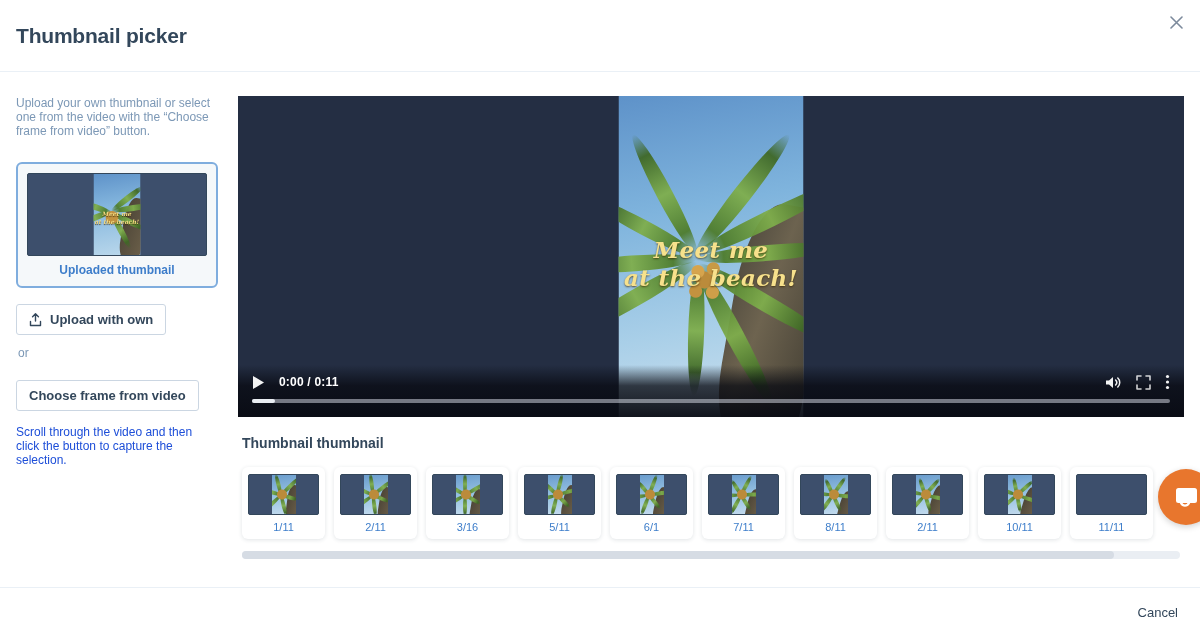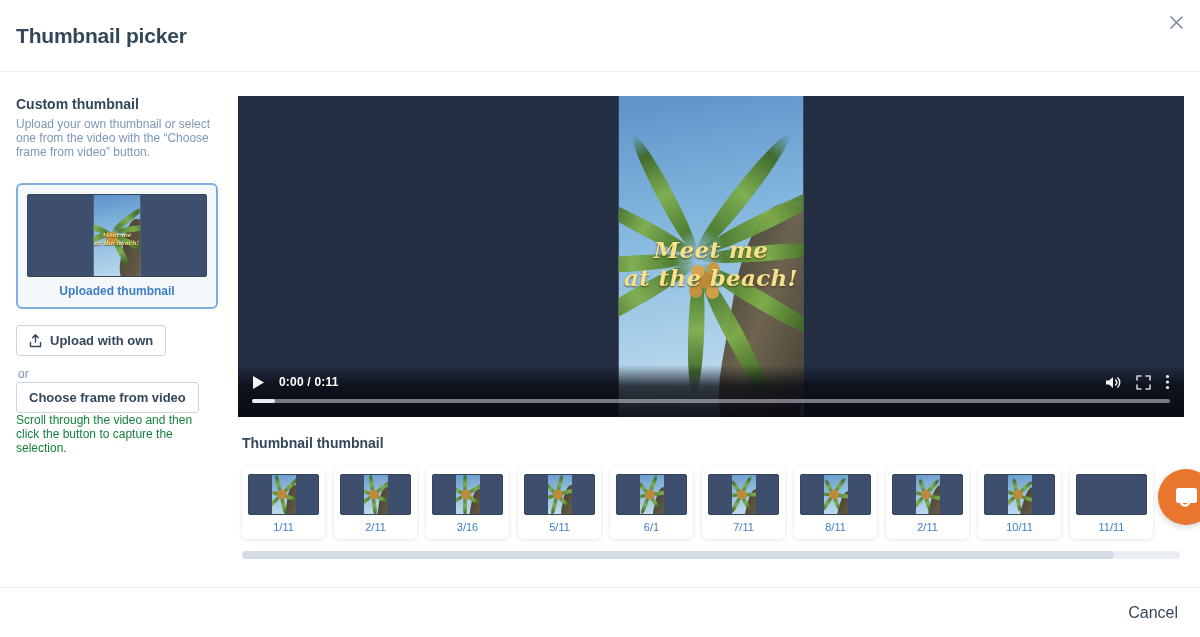--- a/index.html
+++ b/index.html
@@ -115,26 +115,27 @@
     padding: 7px 12px;
     font-size: 13px;
     font-weight: bold;
     color: #33475b;
     cursor: pointer;
     font-family: "Liberation Sans", sans-serif;
   }
   .or-text {
     font-size: 12px;
     color: #7c98b6;
-    margin: 11px 0 1px 2px;
+    margin: 11px 0 20px 2px;
   }
   .hint-text {
     font-size: 12px;
     line-height: 14px;
-    color: #15803d;
+    color: #1d4ed8;
+    margin-top: 14px;
   }
 
   
   .right-panel {
     flex: 1 1 auto;
     min-width: 0;
     display: flex;
     flex-direction: column;
   }
 
@@ -333,21 +334,21 @@
     display: flex;
     align-items: center;
     justify-content: flex-end;
     gap: 22px;
     padding: 0 16px;
     background: #fff;
   }
   .btn-text {
     background: none;
     border: none;
-    font-size: 16px;
+    font-size: 13px;
     color: #33475b;
     cursor: pointer;
     font-family: "Liberation Sans", sans-serif;
     padding: 8px 6px;
   }
   .btn-primary {
     background: #f2714c;
     border: 1px solid #f2714c;
     color: #ffffff;
     font-size: 13px;
@@ -385,21 +386,20 @@
     <div class="close-btn">
       <svg width="13" height="13" viewBox="0 0 13 13" aria-hidden="true">
         <path d="M1 1 L12 12 M12 1 L1 12" stroke="#7c8a9c" stroke-width="1.6" stroke-linecap="round" fill="none"></path>
       </svg>
     </div>
   </div>
 
   <div class="modal-body">
 
     <div class="left-panel">
-      <div class="panel-heading">Custom thumbnail</div>
       <div class="panel-desc">Upload your own thumbnail or select one from the video with the “Choose frame from video” button.</div>
 
       <div class="uploaded-card">
         <div class="uploaded-thumb">
           <div style="position:absolute;left:50%;transform:translateX(-50%);top:0;bottom:0;width:47px;overflow:hidden;">
             <div class="sky" style="background:linear-gradient(170deg,#5e92c9 0%,#85b7de 40%,#bcd9ec 100%);"></div>
             <div style="position:absolute;right:-4px;top:24px;width:22px;height:62px;background:linear-gradient(100deg,#4a4336,#6b5f49);border-radius:40% 10% 20% 30%;transform:rotate(10deg);"></div>
             <div class="frond" style="left:18px;top:34px;width:40px;height:6px;transform:rotate(-38deg);"></div>
             <div class="frond" style="left:18px;top:34px;width:44px;height:6px;transform:rotate(-8deg);"></div>
             <div class="frond" style="left:18px;top:36px;width:38px;height:6px;transform:rotate(26deg);"></div>

